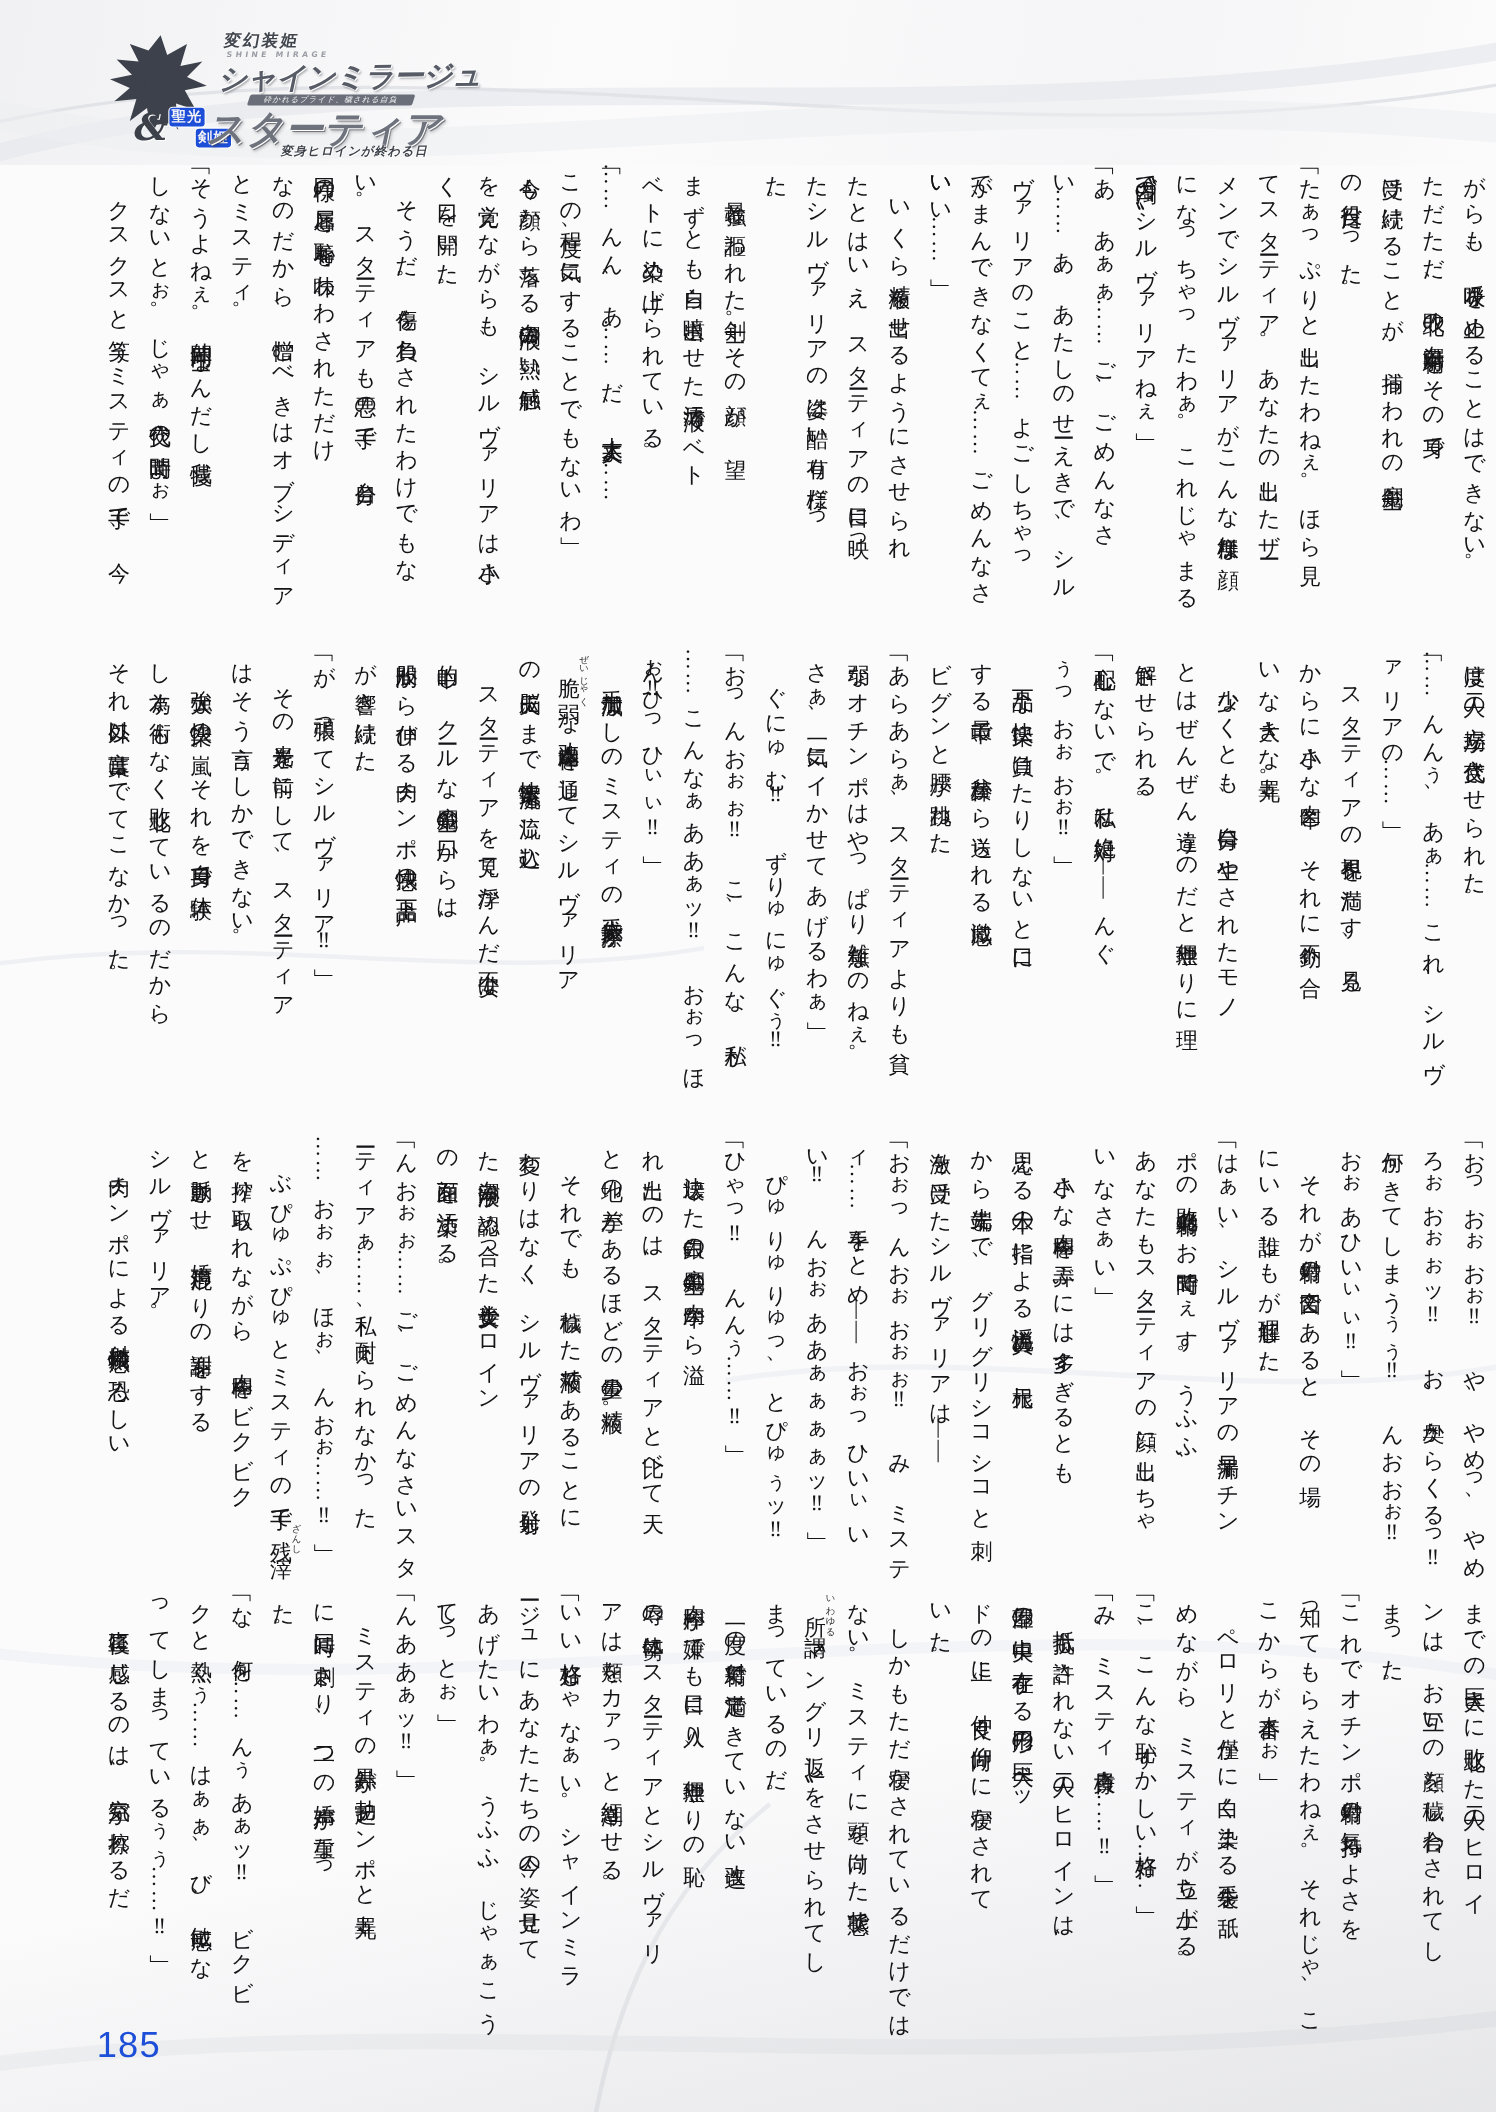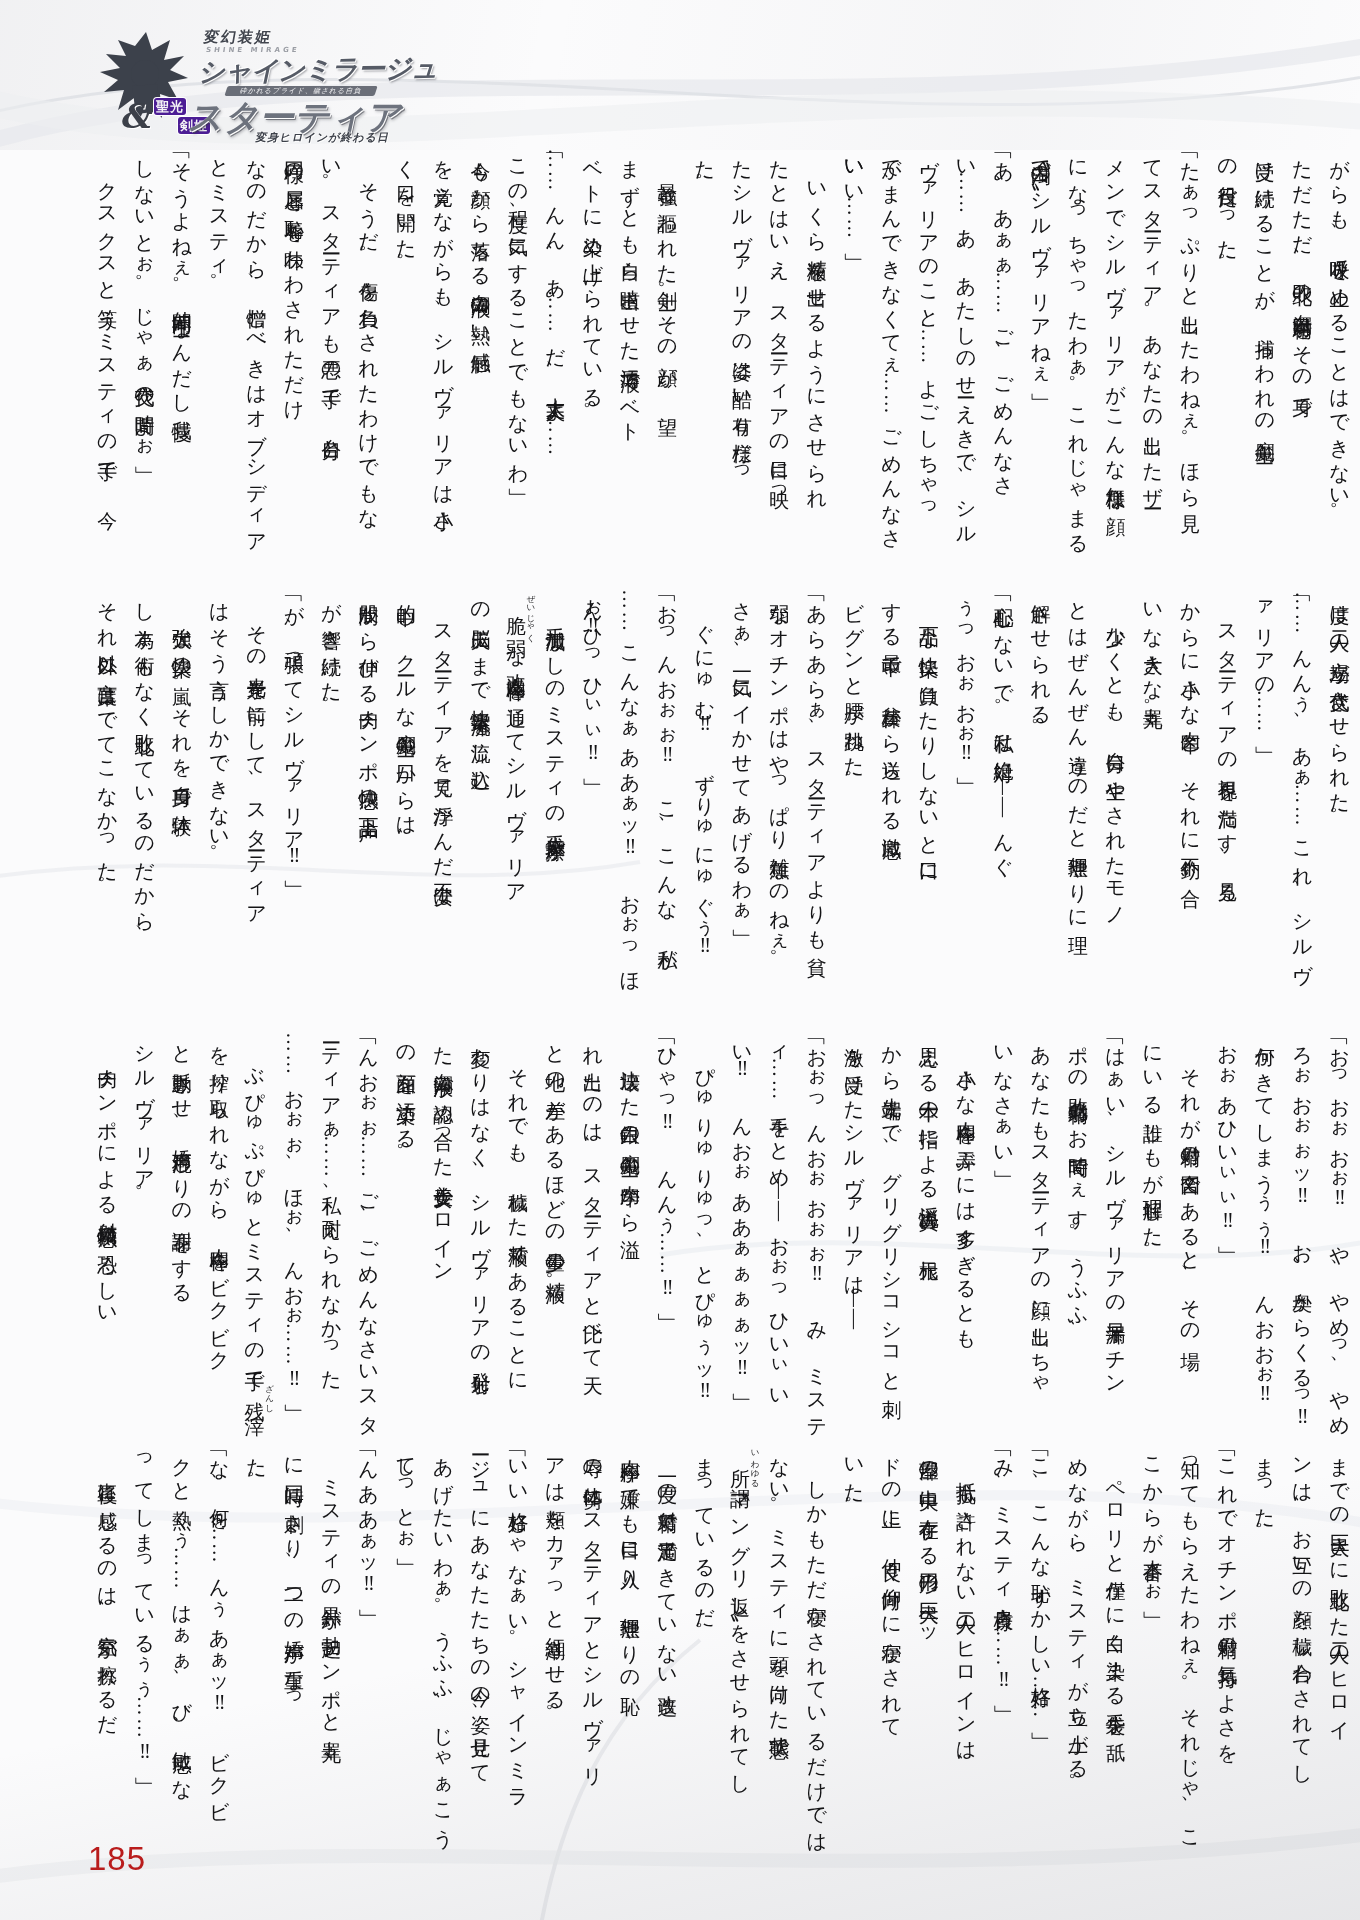--- a/index.html
+++ b/index.html
@@ -47,21 +47,21 @@
     font-family:"DejaVu Sans","Liberation Sans",sans-serif;
     font-size:7px;line-height:10px;color:#f2f2f4;text-align:center;letter-spacing:1px;
     white-space:nowrap;overflow:hidden;
   }
   .logo-amp{
     position:absolute;left:34px;top:84px;
     font-family:"DejaVu Serif",serif;font-style:italic;font-weight:bold;
     font-size:34px;color:#3c4049;text-shadow:1px 1px 0 #fff;
   }
   .logo-chip{
-    position:absolute;width:32px;height:17px;background:#4c1d95;border-radius:3px;
+    position:absolute;width:32px;height:17px;background:#1d4ed8;border-radius:3px;
     font-family:"DejaVu Sans","Liberation Sans",sans-serif;font-weight:bold;
     font-size:13px;line-height:17px;color:#f4f4f6;text-align:center;letter-spacing:1px;
     box-shadow:0 0 0 1px #fff;
   }
   .chip1{left:66px;top:86px;}
   .chip2{left:66px;top:105px;margin-left:24px;}
   .logo-title2{
     position:absolute;left:102px;top:82px;
     font-family:"DejaVu Sans","Liberation Sans",sans-serif;
     font-weight:bold;font-size:35px;color:#6d727d;letter-spacing:0px;
@@ -89,21 +89,21 @@
     writing-mode:vertical-rl;text-orientation:mixed;
     font-size:20px;line-height:37.35px;letter-spacing:2.2px;
     color:#141416;overflow:visible;
   }
   .col ruby{ruby-position:over;}
   .col rt{font-size:8.5px;letter-spacing:0;color:#2a2a2c;}
   
   .page-number{
     position:absolute;left:88px;top:1840px;
     font-family:"Liberation Sans","DejaVu Sans",sans-serif;
-    font-size:33px;color:#b91c1c;letter-spacing:1px;
+    font-size:33px;color:#1d4ed8;letter-spacing:1px;
   }
 </style>
 </head>
 <body>
 
 <div class="top-wash"></div>
 <svg class="swoosh-layer" width="1360" height="1920" viewBox="0 0 1360 1920" aria-hidden="true">
   <path d="M-40,150 C340,30 860,140 1400,40" fill="none" stroke="#e7e8ec" stroke-width="16" opacity="0.7"></path>
   <path d="M-40,120 C380,10 900,170 1400,70" fill="none" stroke="#dfe1e6" stroke-width="3" opacity="0.9"></path>
   <path d="M-40,95 C300,190 760,60 1400,120" fill="none" stroke="#eceef1" stroke-width="26" opacity="0.55"></path>

